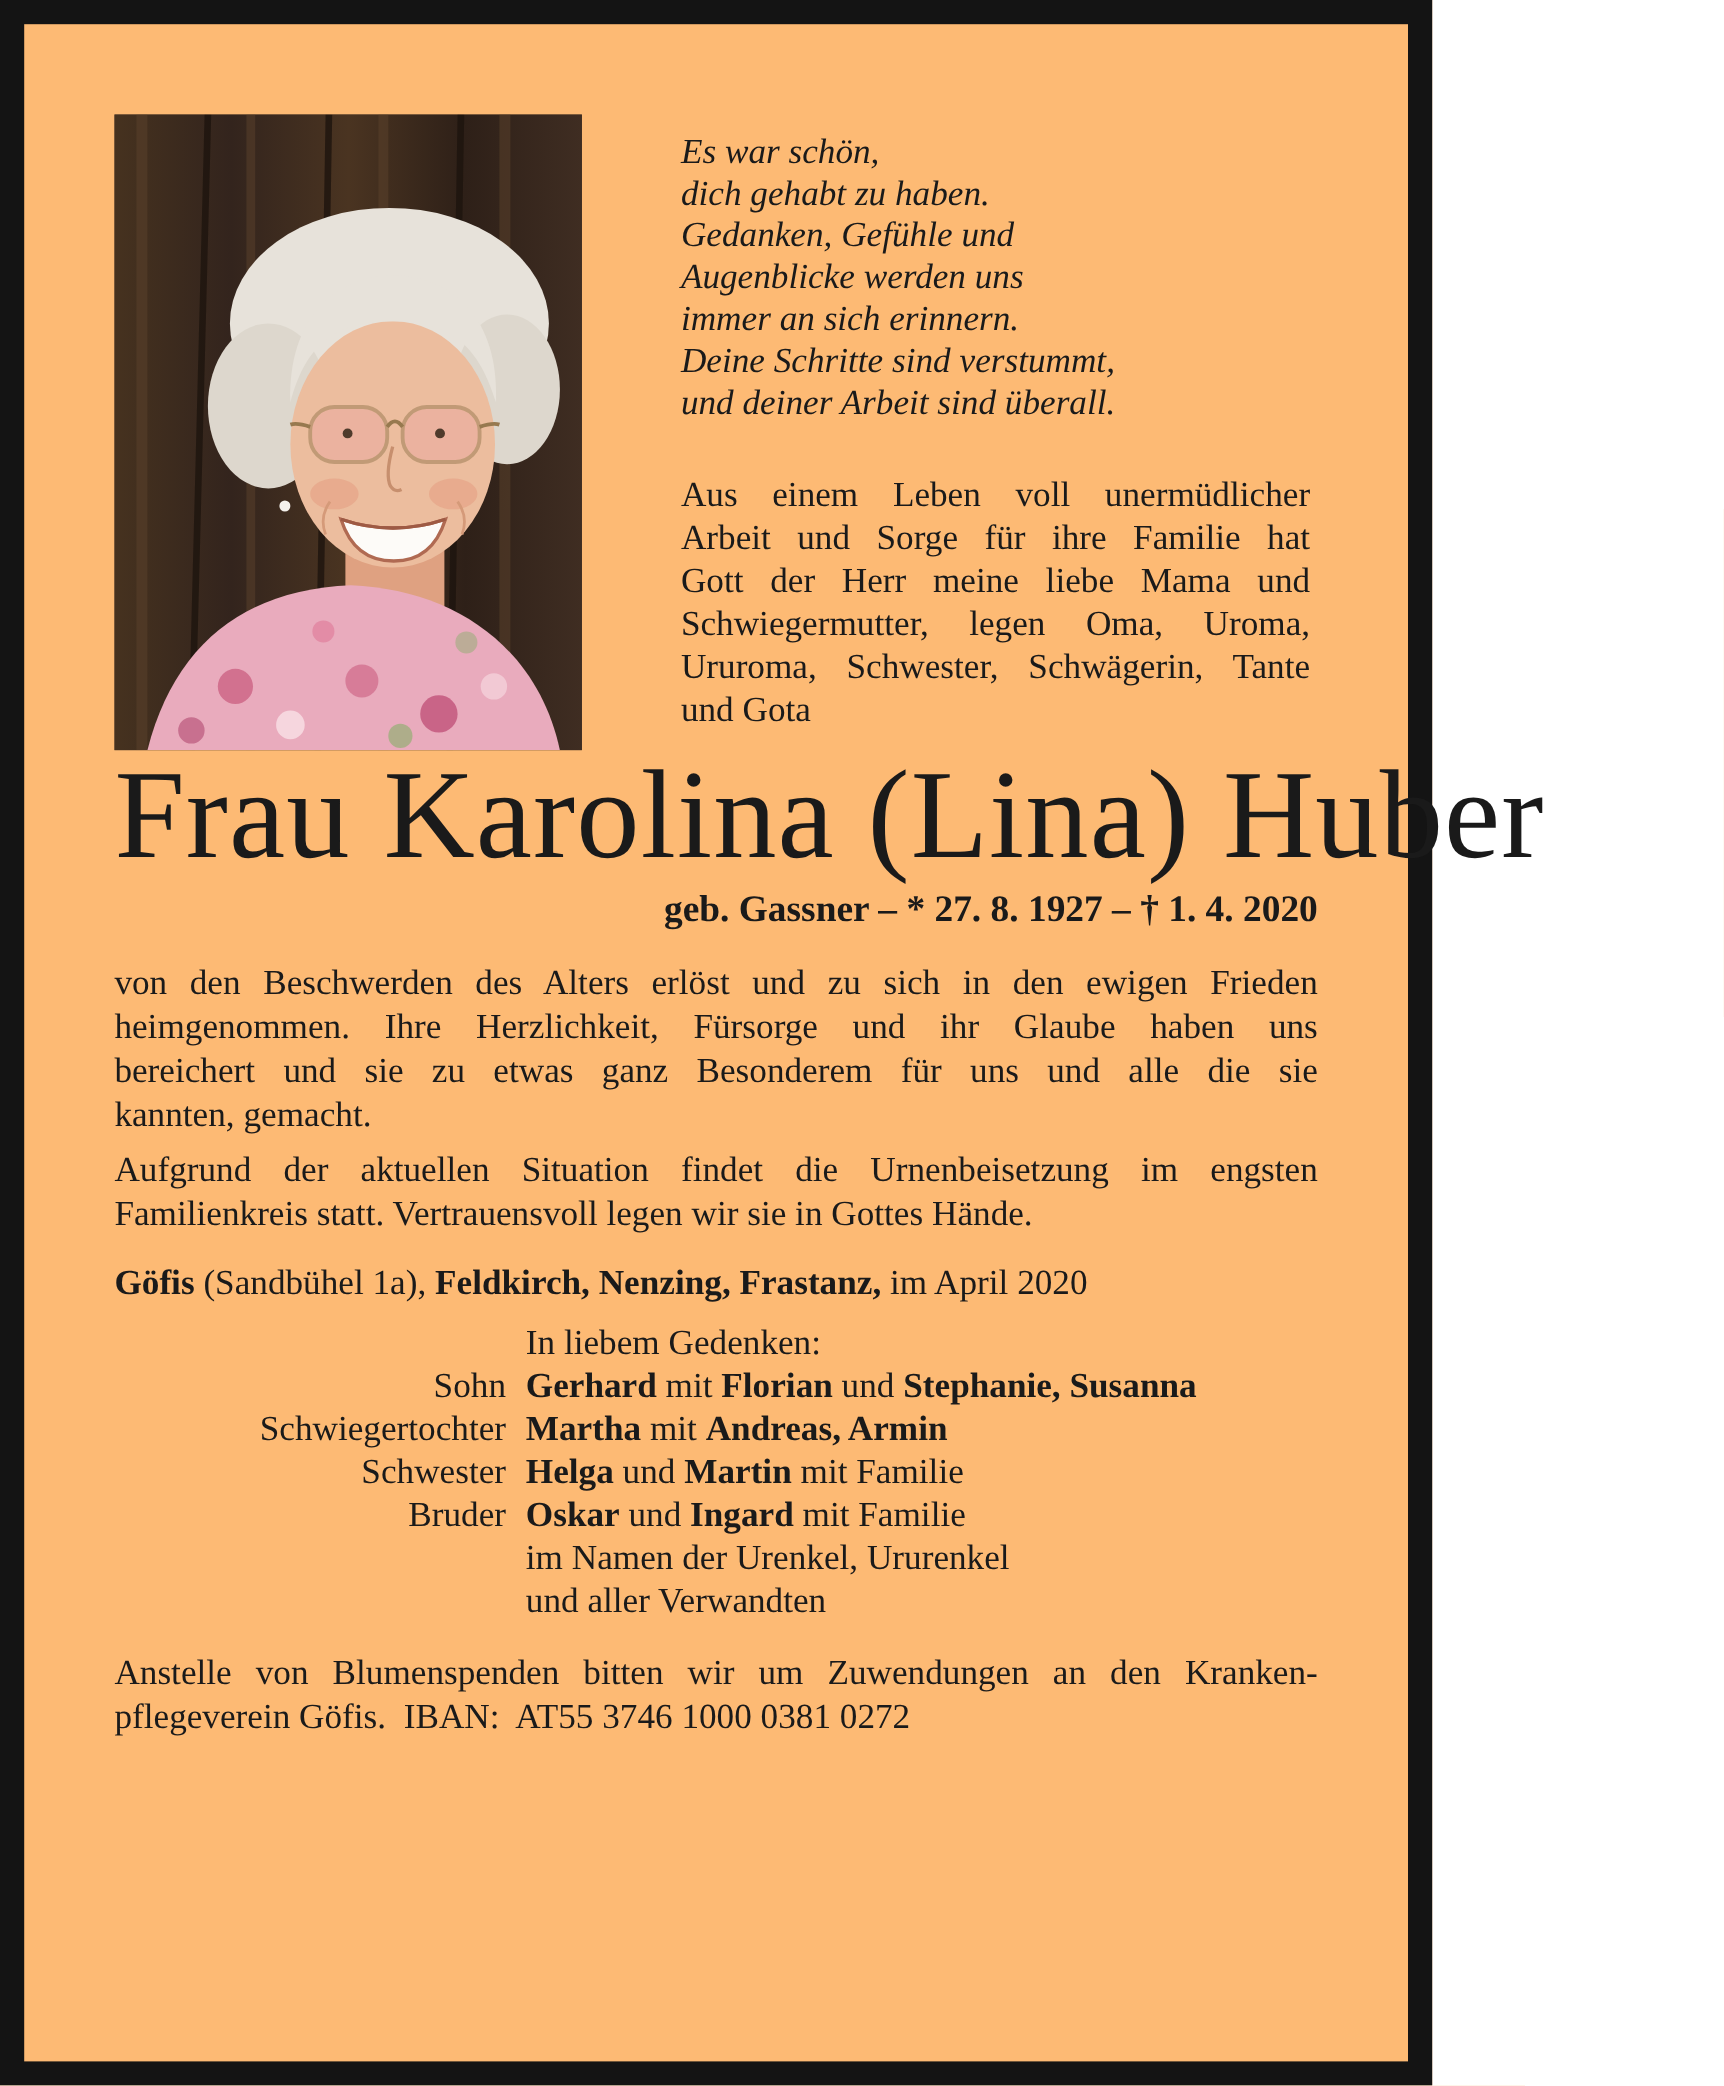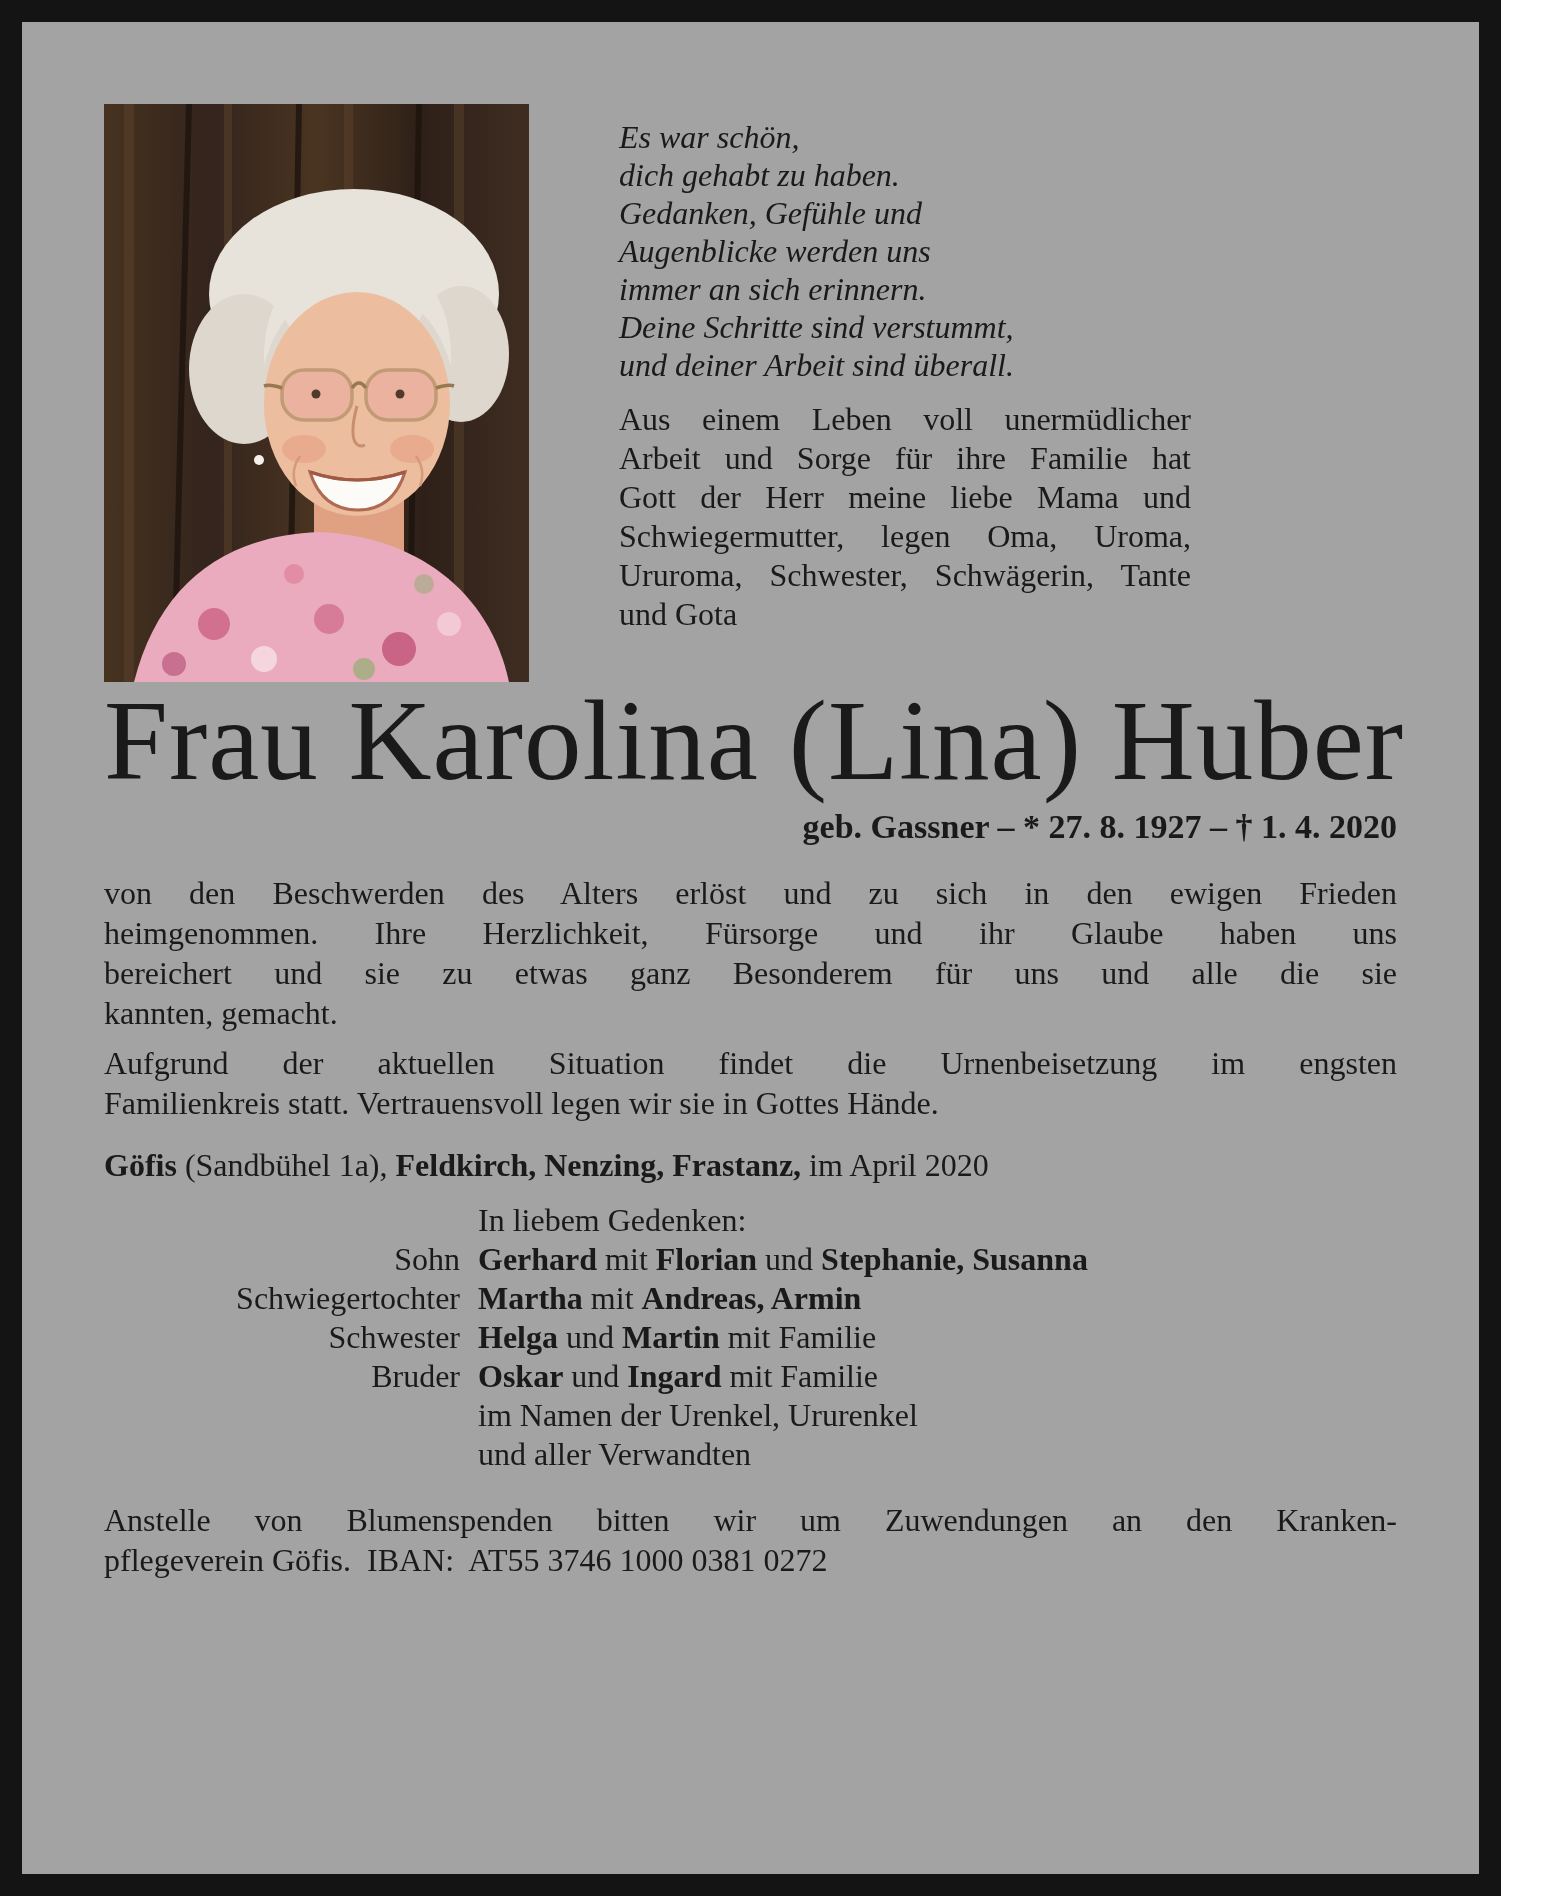--- a/index.html
+++ b/index.html
@@ -4,36 +4,36 @@
 <style>
   * { box-sizing: border-box; margin: 0; padding: 0; }
   html, body { background: #ffffff; }
   body {
     width: 1567px; height: 1896px;
     font-family: "Liberation Serif", "DejaVu Serif", serif;
     color: #1a1a1a;
     overflow: hidden;
   }
   .frame {
-    width: 1501px; height: 1896px;
+    width: 1302px; height: 1896px;
     border: 22px solid #141414;
-    background: #a3a3a3;
+    background: #fdba74;
     position: relative;
   }
   .content { padding: 82px 82px 0 82px; }
 
   .top-row { display: flex; }
   .photo {
     width: 425px; height: 578px; flex: none;
     overflow: hidden; background: #3a2a1e;
   }
   .right-col { margin-left: 90px; width: 572px; }
 
   .poem { margin-top: 14px; font-style: italic; font-size: 32px; line-height: 38px; }
-  .intro { margin-top: 16px; font-size: 32px; line-height: 39px; font-family: Liberation Serif, serif; }
+  .intro { margin-top: 46px; font-size: 32px; line-height: 39px; font-family: Liberation Serif, serif; }
 
   .jline { text-align: justify; text-align-last: justify; }
   .lastline { text-align: left; }
 
   .title {
     margin-top: 0; text-align: center; font-weight: normal;
     font-size: 115px; line-height: 1.02; white-space: nowrap;
     letter-spacing: 1px;
   }
   .subtitle { margin-top: 6px; text-align: right; font-size: 34px; font-weight: bold; line-height: 44px; }

